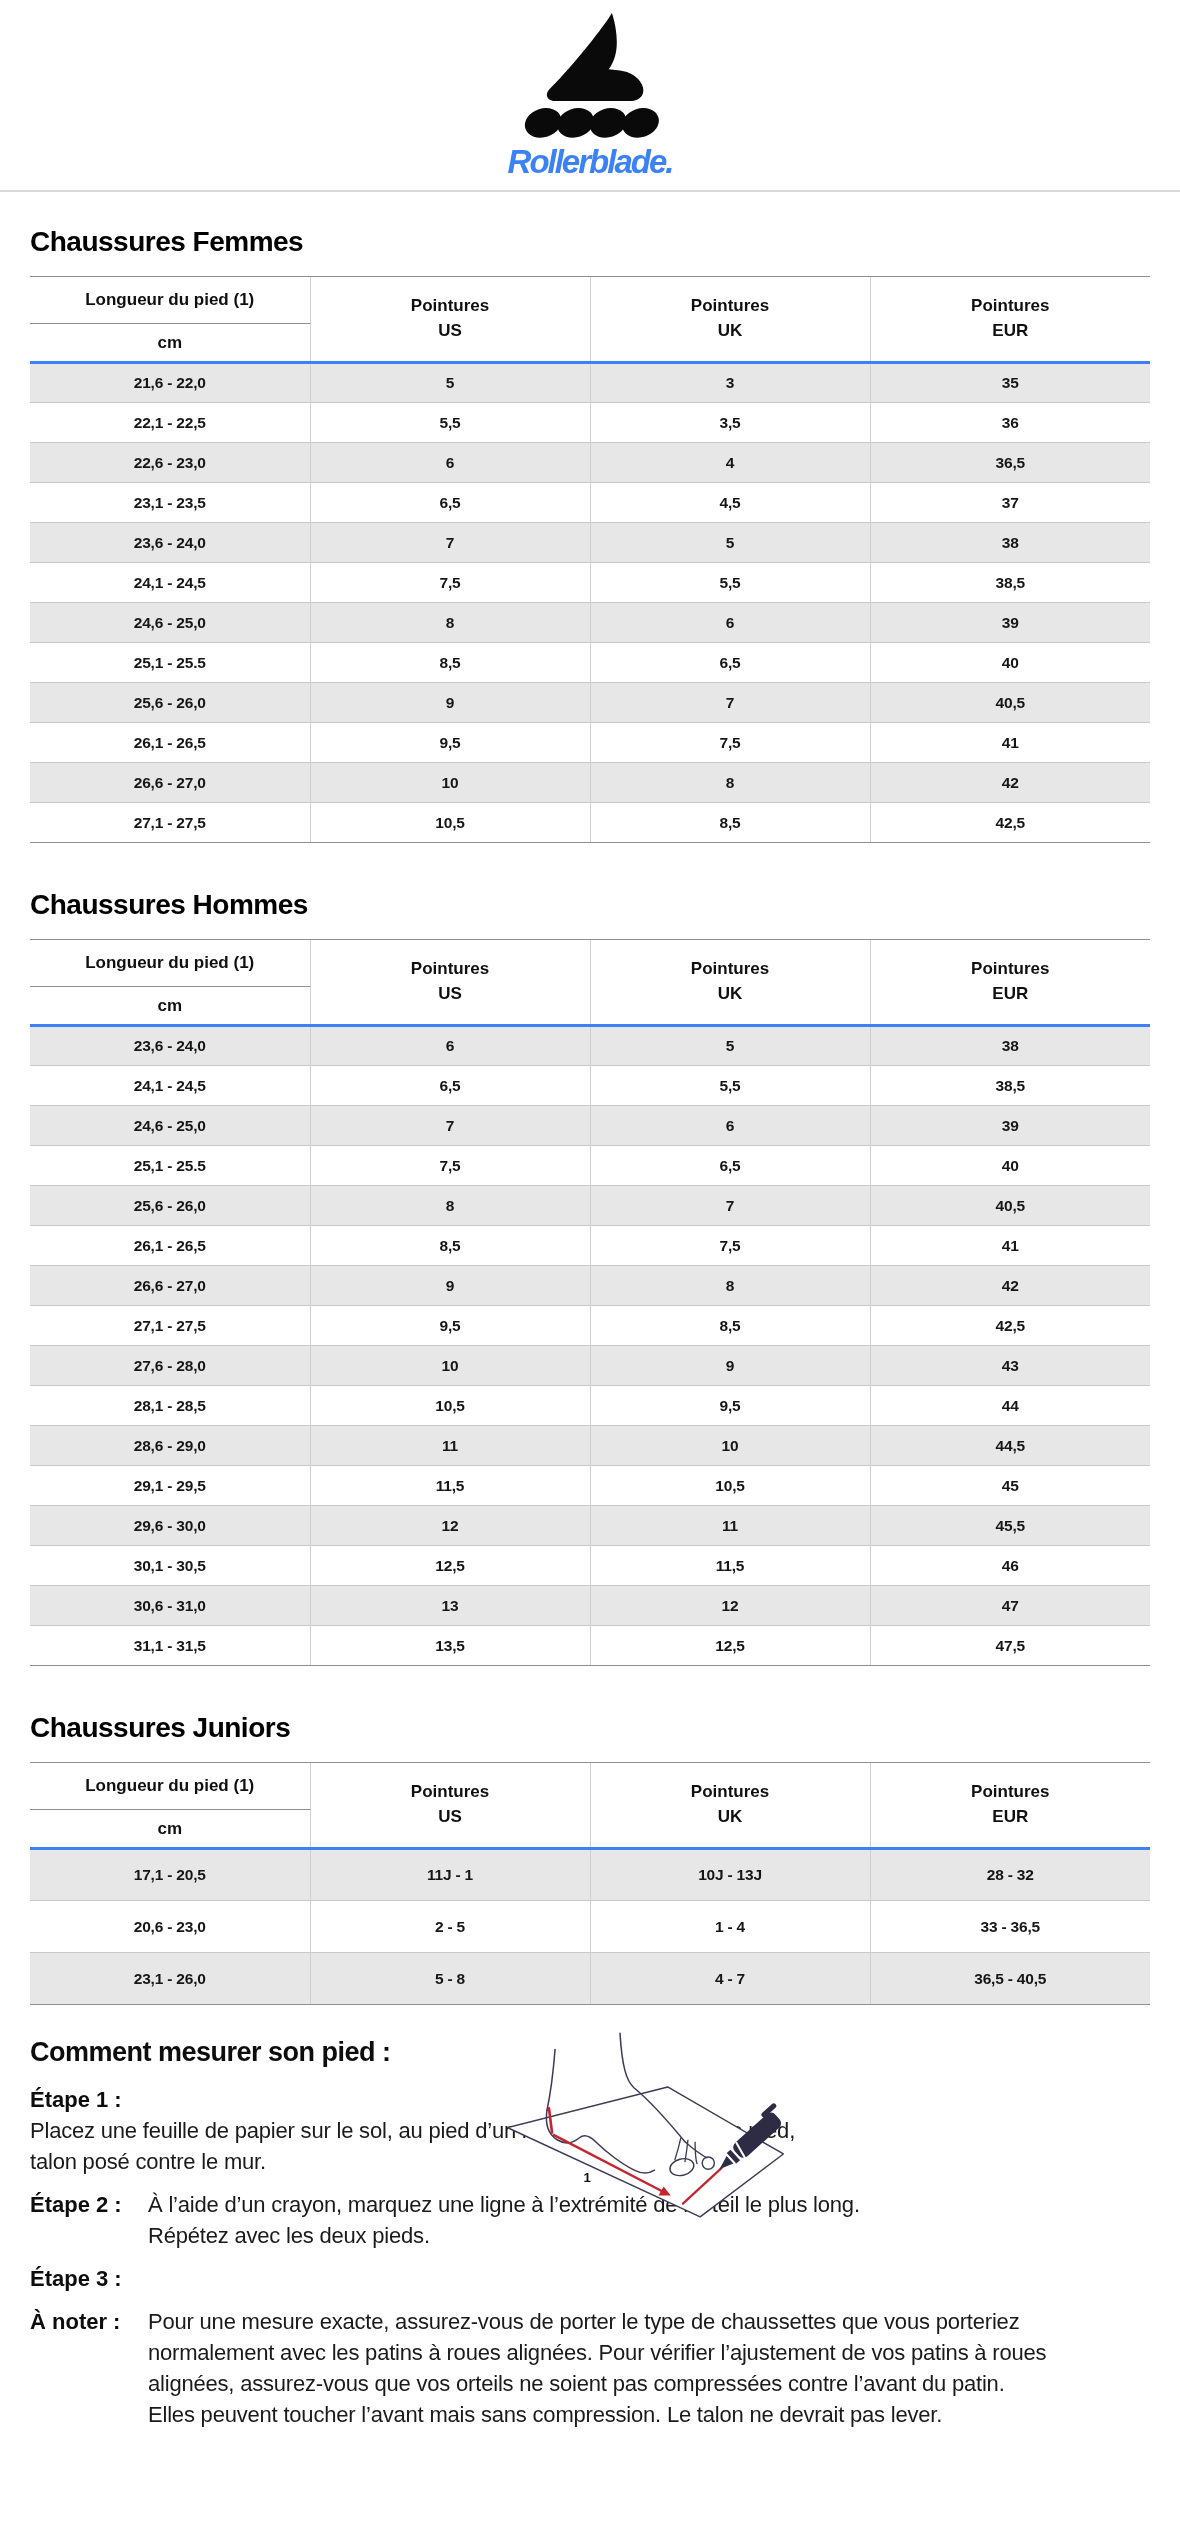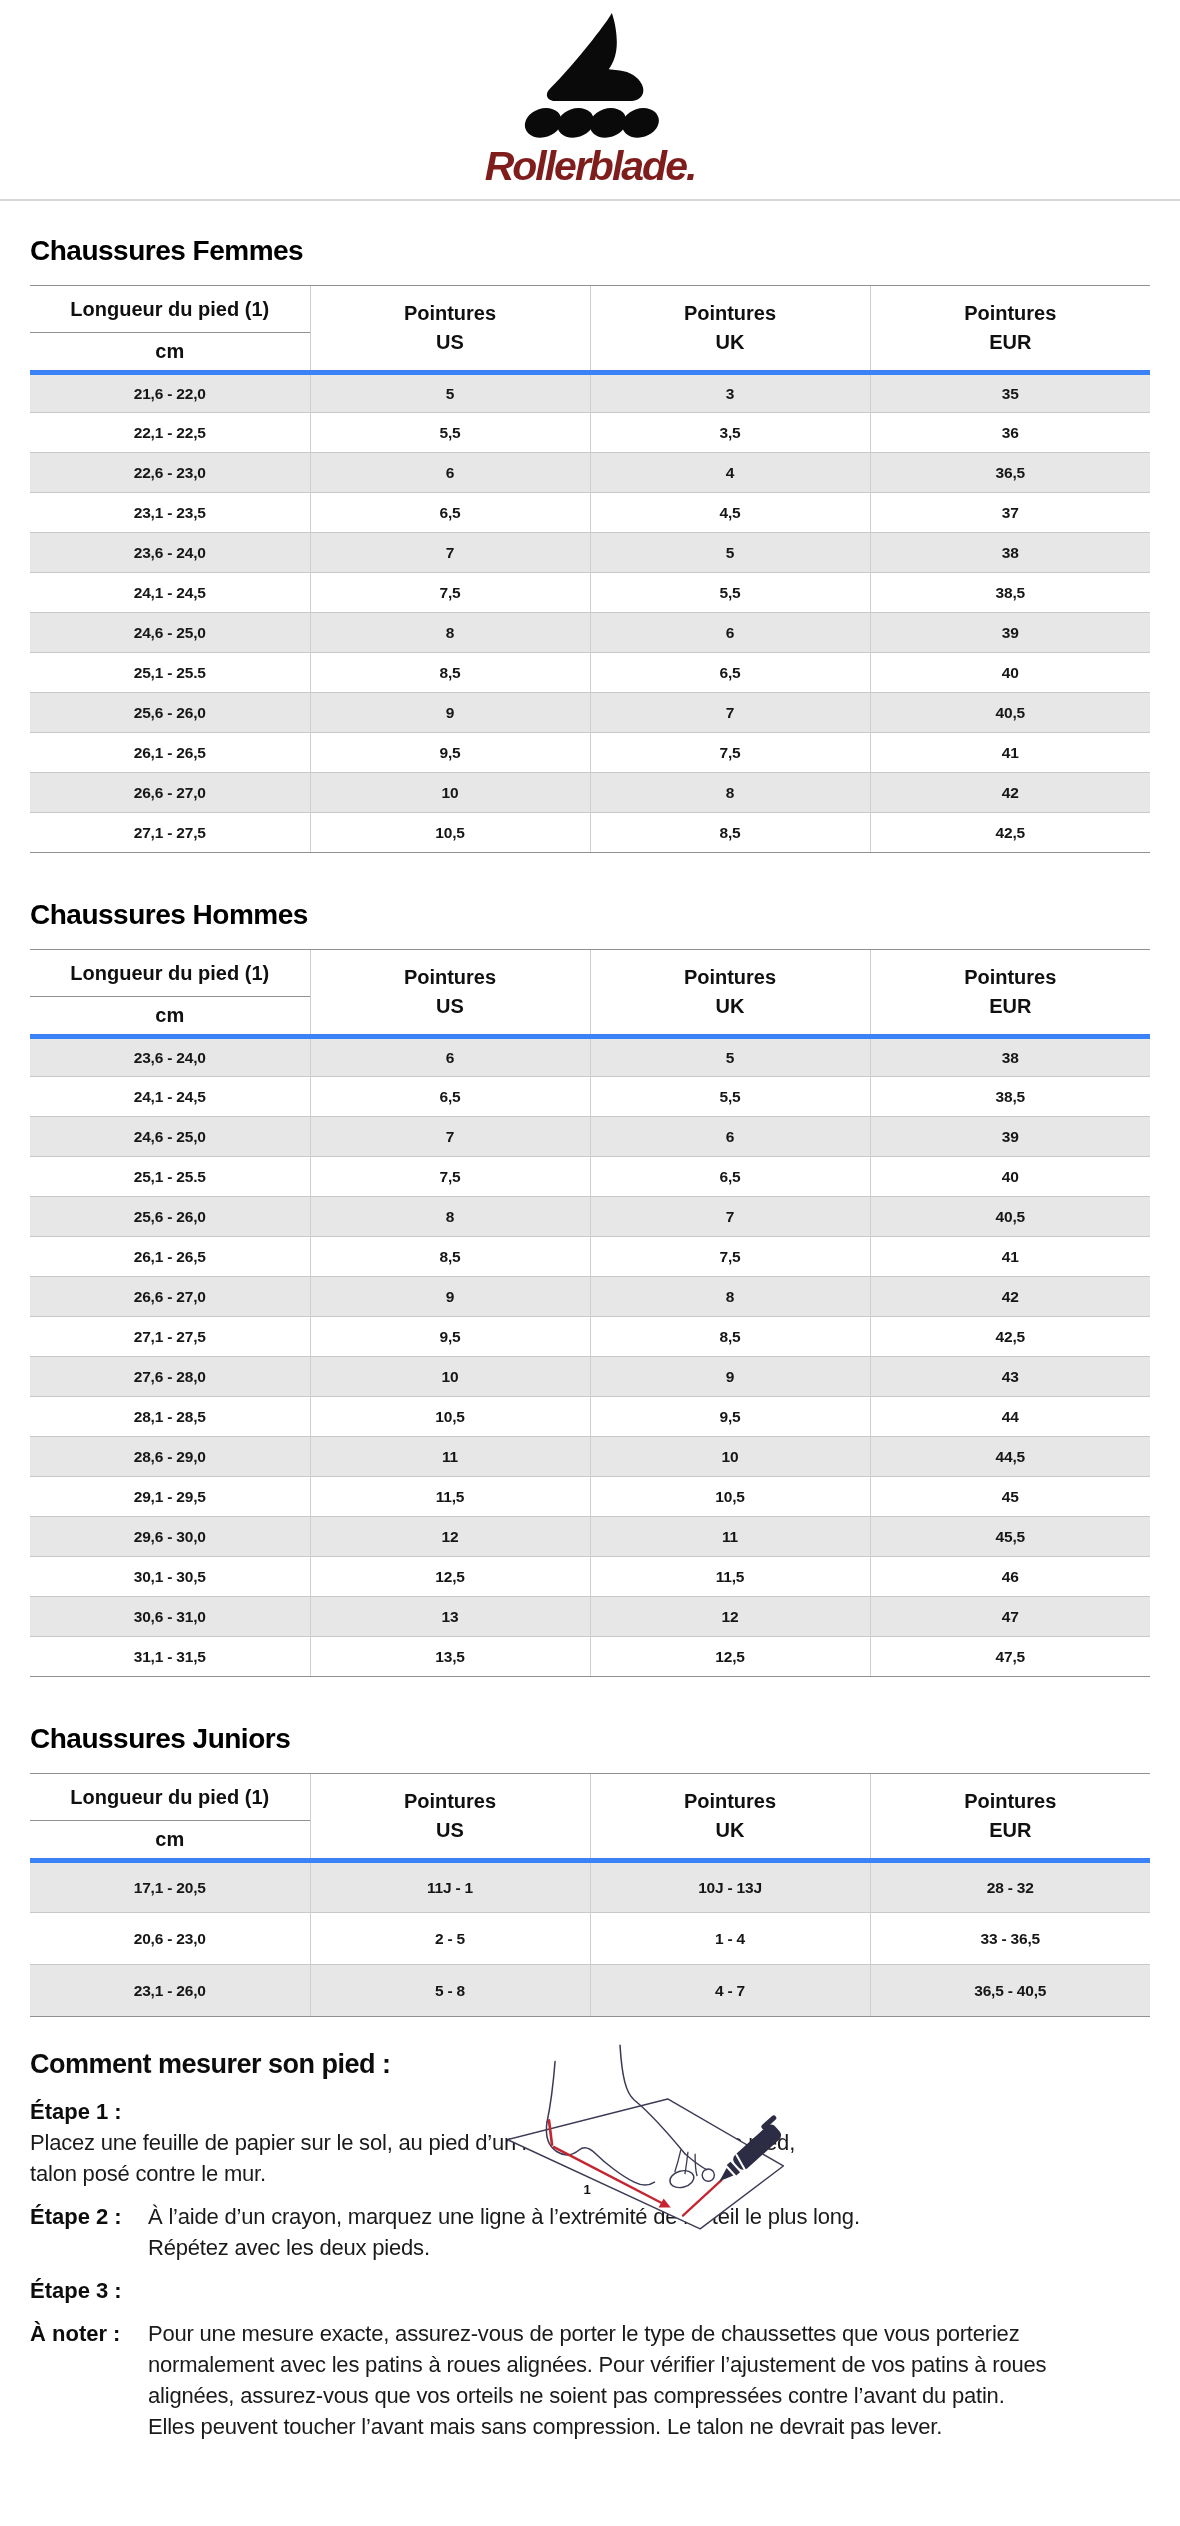--- a/index.html
+++ b/index.html
@@ -6,39 +6,39 @@
   html,body { background:#ffffff; }
   body {
     width:1180px; height:2526px; overflow:hidden;
     font-family:"Liberation Sans", sans-serif;
     color:#131313;
   }
   
   .logo-wrap { padding-top:10px; text-align:center; }
   .logo-wrap svg { display:block; margin:0 auto; }
   .brand-word {
-    font-size:41px; font-weight:700; font-style:italic;
-    letter-spacing:-2px; color:#7f1d1d; margin-top:2px;
+    font-size:33px; font-weight:700; font-style:italic;
+    letter-spacing:-2px; color:#3b82f6; margin-top:2px;
   }
   .top-divider { border:none; border-top:2px solid #d8d8d8; margin-top:9px; }
 
   
   .content { padding:0 30px; }
 
   .size-section { margin-top:46px; }
   .size-section:first-child { margin-top:34px; }
   .section-title {
     font-size:28px; font-weight:700; letter-spacing:-0.5px; color:#000000;
   }
   table.sizing-table {
     width:100%; border-collapse:collapse; table-layout:fixed; margin-top:18px;
   }
   .sizing-table thead th {
-    padding:0; border-top:1px solid #8f8f8f; border-bottom:5px solid #3b82f6;
-    font-size:20px; font-weight:700; color:#101010; vertical-align:middle;
+    padding:0; border-top:1px solid #8f8f8f; border-bottom:3px solid #3b82f6;
+    font-size:17px; font-weight:700; color:#101010; vertical-align:middle;
   }
   .sizing-table th + th, .sizing-table td + td { border-left:1px solid #cfcfcf; }
   .len-top { height:47px; display:flex; align-items:center; justify-content:center;
              border-bottom:1px solid #8f8f8f; }
   .len-bot { height:37px; display:flex; align-items:center; justify-content:center; }
   .h-sys { line-height:1.45; padding:6px 0; }
   .sizing-table tbody td {
     height:40px; text-align:center; vertical-align:middle;
     font-size:15.5px; font-weight:700; letter-spacing:-0.2px; color:#161616;
     border-top:1px solid #c9c9c9;

